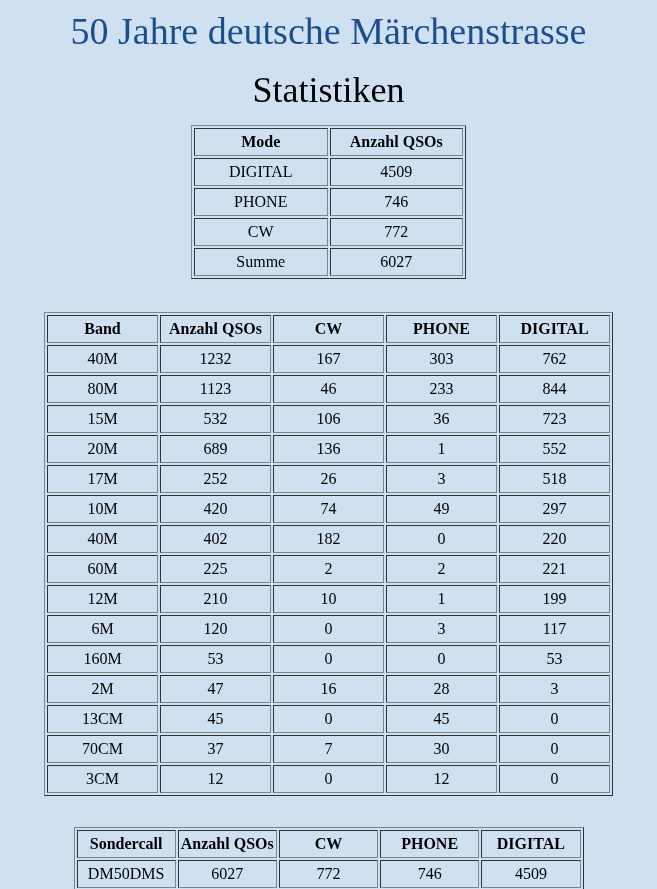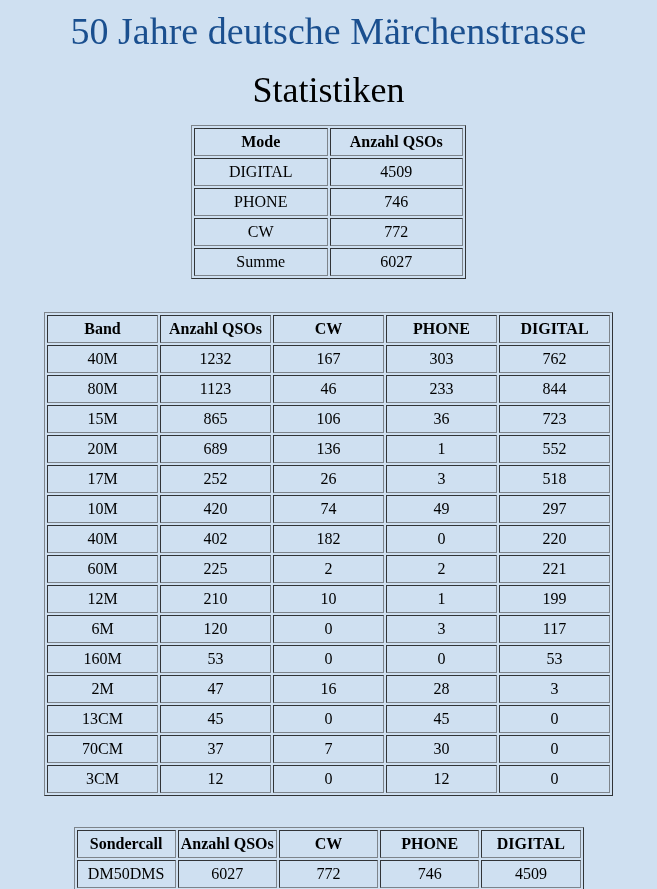--- a/index.html
+++ b/index.html
@@ -123,21 +123,21 @@
     </tr>
     <tr>
       <td>80M</td>
       <td>1123</td>
       <td>46</td>
       <td>233</td>
       <td>844</td>
     </tr>
     <tr>
       <td>15M</td>
-      <td>865</td>
+      <td>532</td>
       <td>106</td>
       <td>36</td>
       <td>723</td>
     </tr>
     <tr>
       <td>20M</td>
       <td>689</td>
       <td>136</td>
       <td>1</td>
       <td>552</td>

